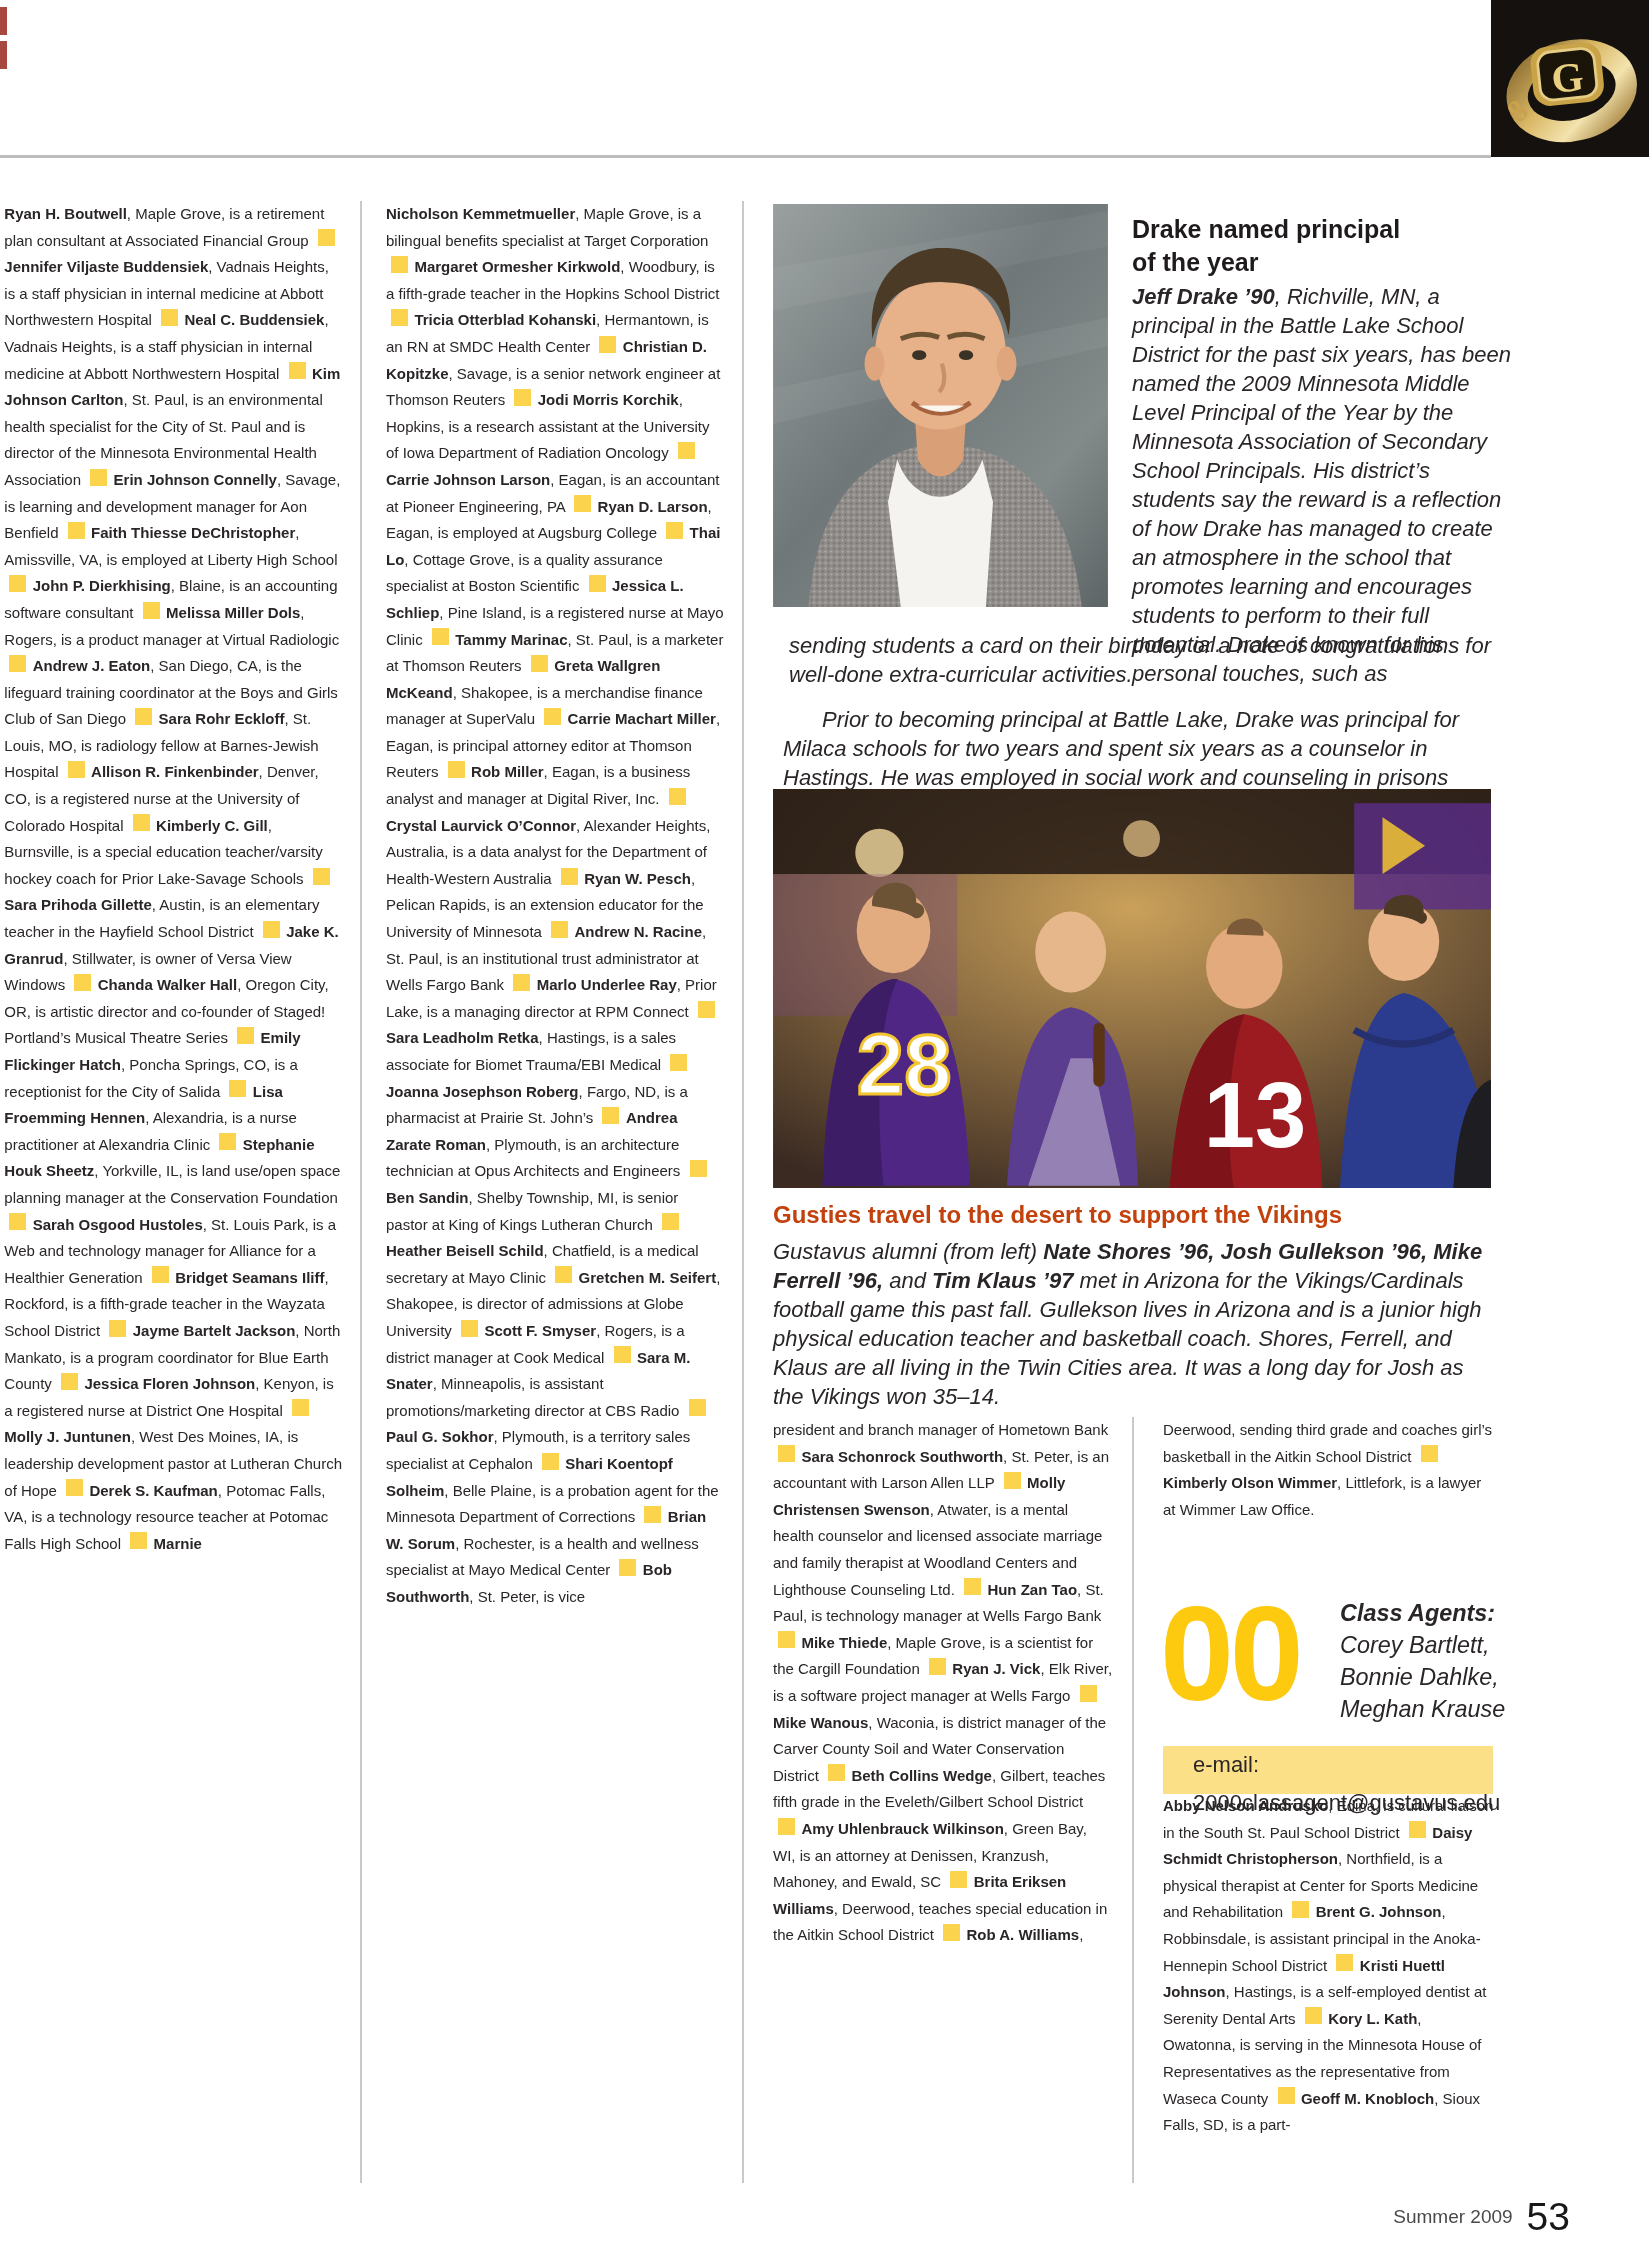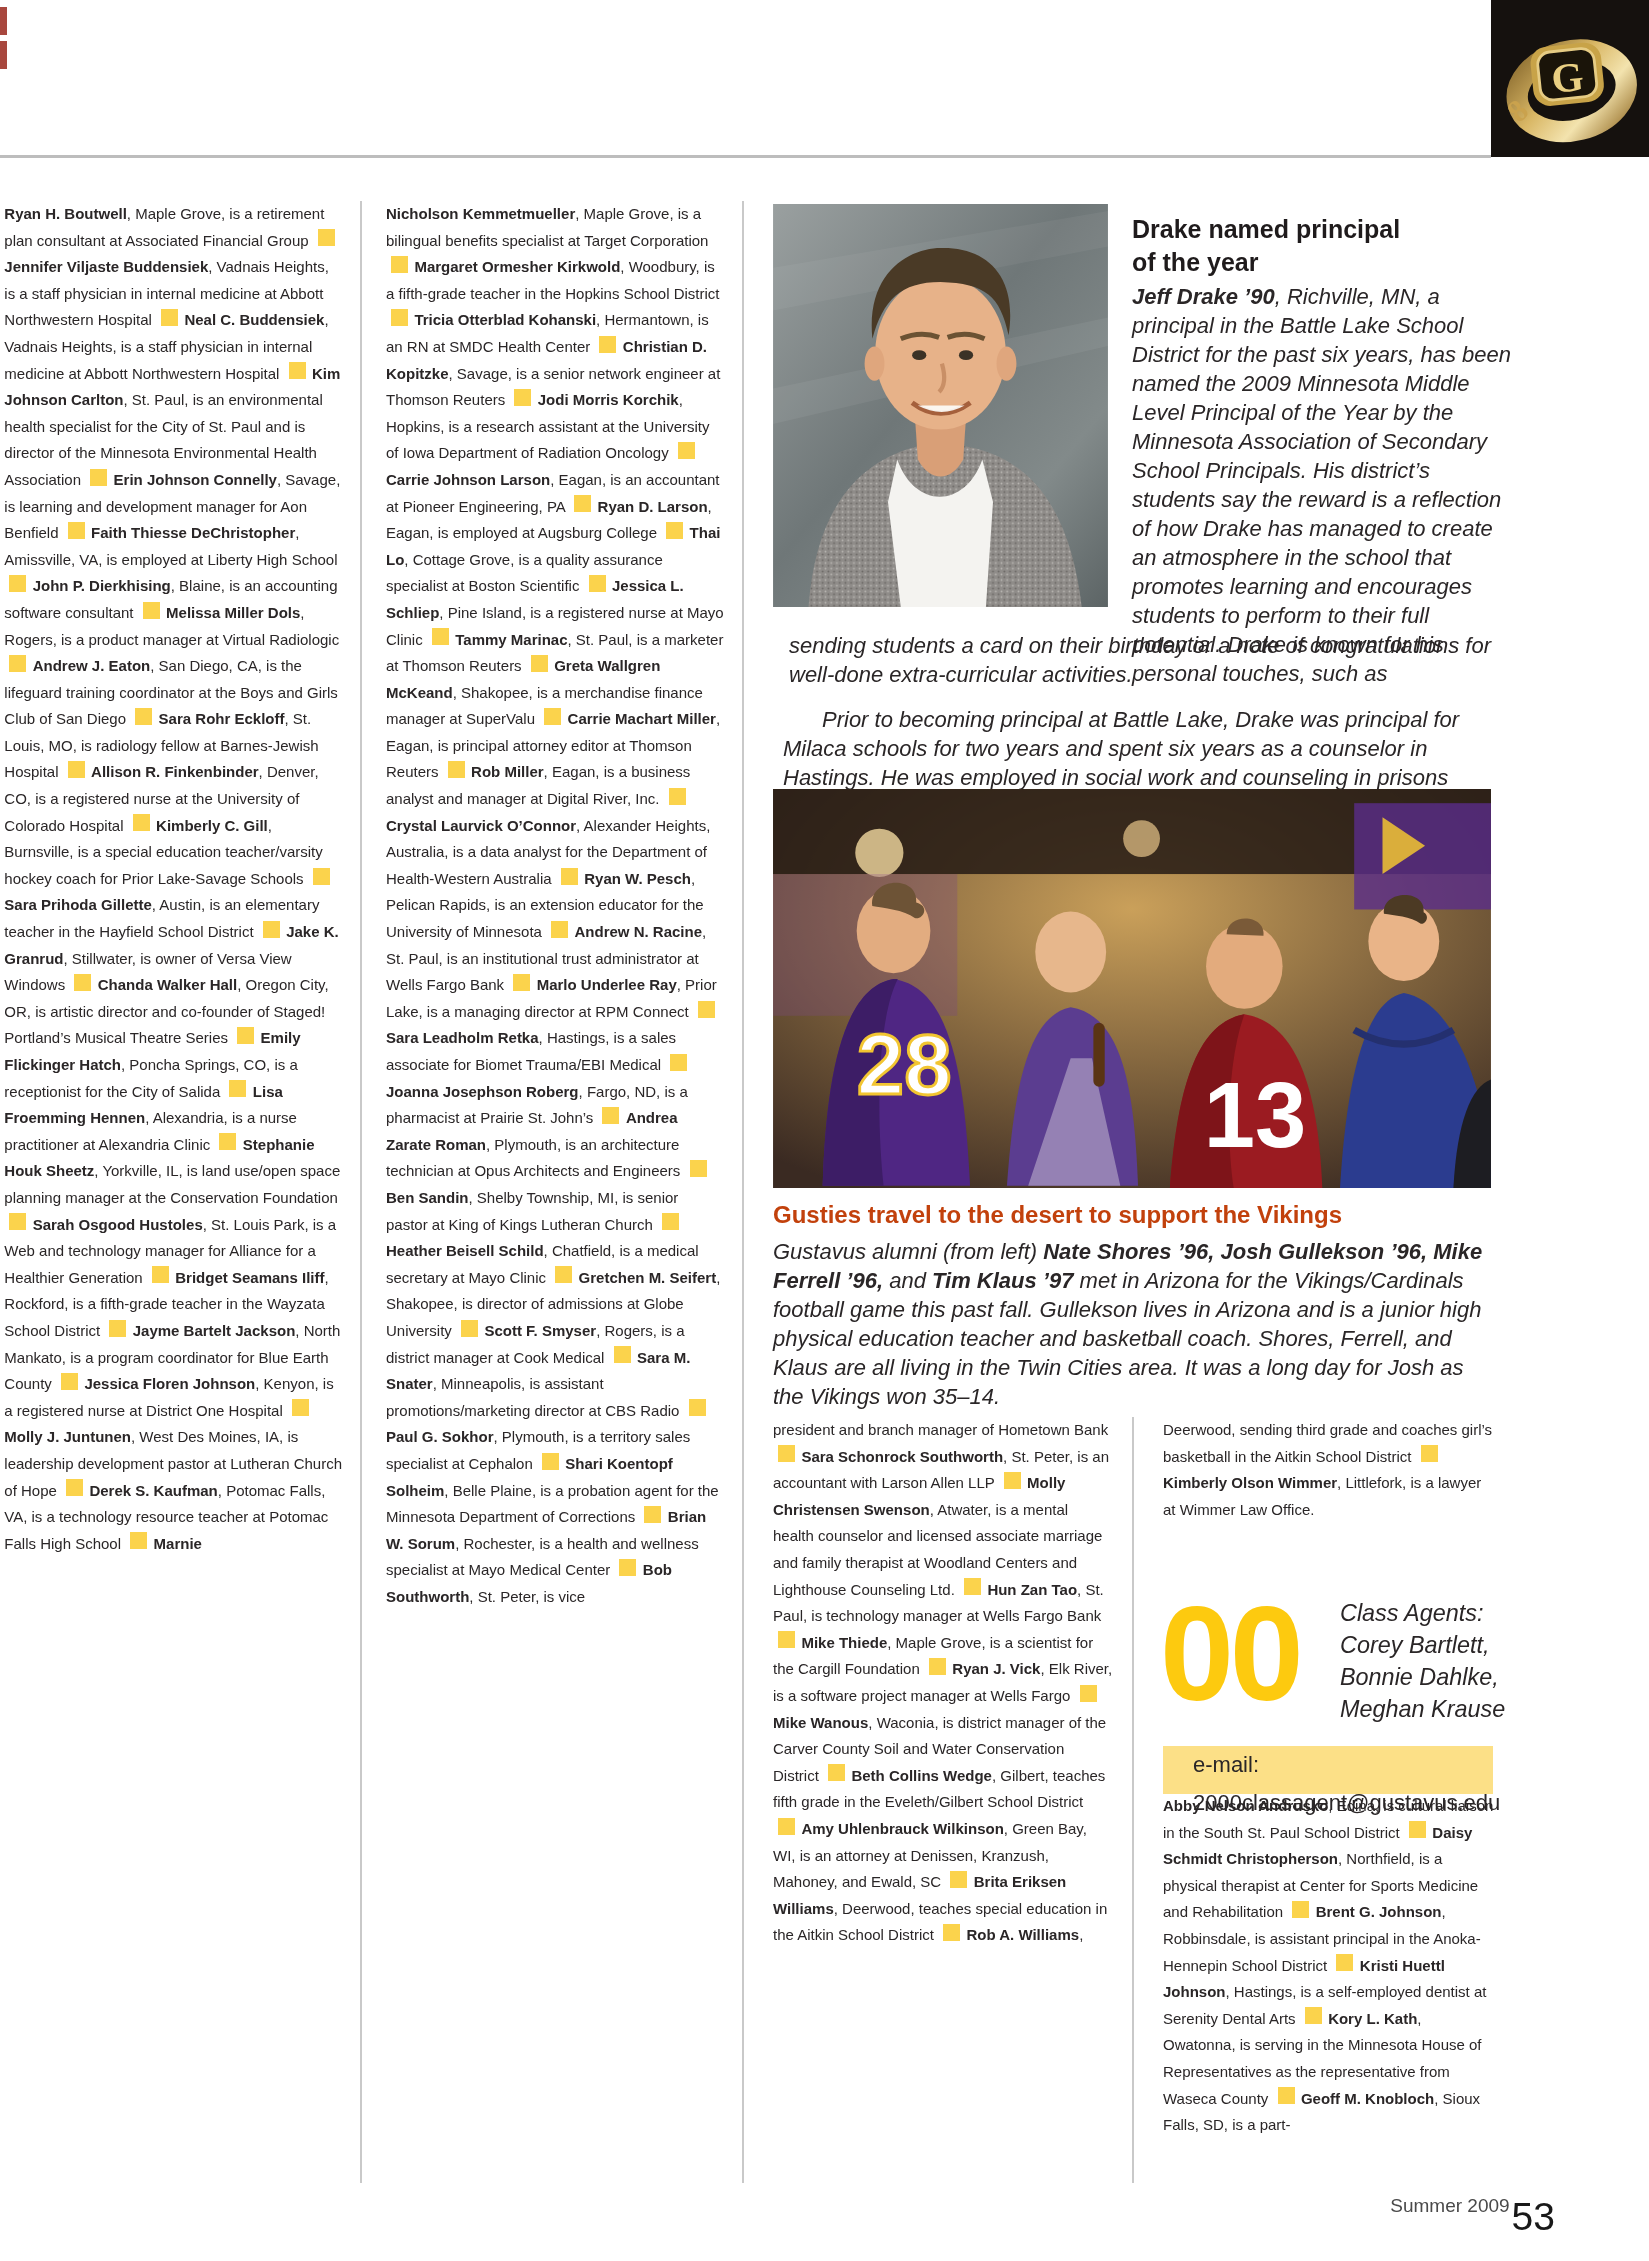--- a/index.html
+++ b/index.html
@@ -37,25 +37,25 @@
   
   #portrait{position:absolute;left:773px;top:204px;width:335px;height:403px;}
   #group-photo{position:absolute;left:773px;top:789px;width:718px;height:399px;}
   
   #vik-head{position:absolute;left:773px;top:1201px;width:723px;font-size:24px;font-weight:700;color:#c2410c;}
   #vik-cap{position:absolute;left:773px;top:1237px;width:723px;font-size:22px;line-height:29px;font-style:italic;}
   
   #year-num{position:absolute;left:1160px;top:1588px;font-size:133px;line-height:133px;font-weight:700;
             color:#fdca0f;letter-spacing:-4.3px;}
   #agents{position:absolute;left:1340px;top:1597px;width:298px;font-size:23.4px;line-height:32px;font-style:italic;}
-  #agents .agents-label{font-weight:400;}
+  #agents .agents-label{font-weight:700;}
   #email-bar{position:absolute;left:1163px;top:1746px;width:330px;height:48px;background:#fce087;
              font-size:22px;line-height:38px;padding-left:30px;box-sizing:border-box;color:#2a2627;}
   
-  #footer{position:absolute;top:2195px;right:94px;display:flex;align-items:flex-start;gap:2px;}
+  #footer{position:absolute;top:2195px;right:79px;display:flex;align-items:center;gap:14px;}
   #footer-issue{font-size:19px;color:#4a4a4a;}
   #footer-page{font-size:39px;font-weight:400;color:#181818;}
 </style>
 </head>
 <body>
 
 <div id="page">
 
   <div class="red-tick" id="red-tick-1"></div>
   <div class="red-tick" id="red-tick-2"></div>

